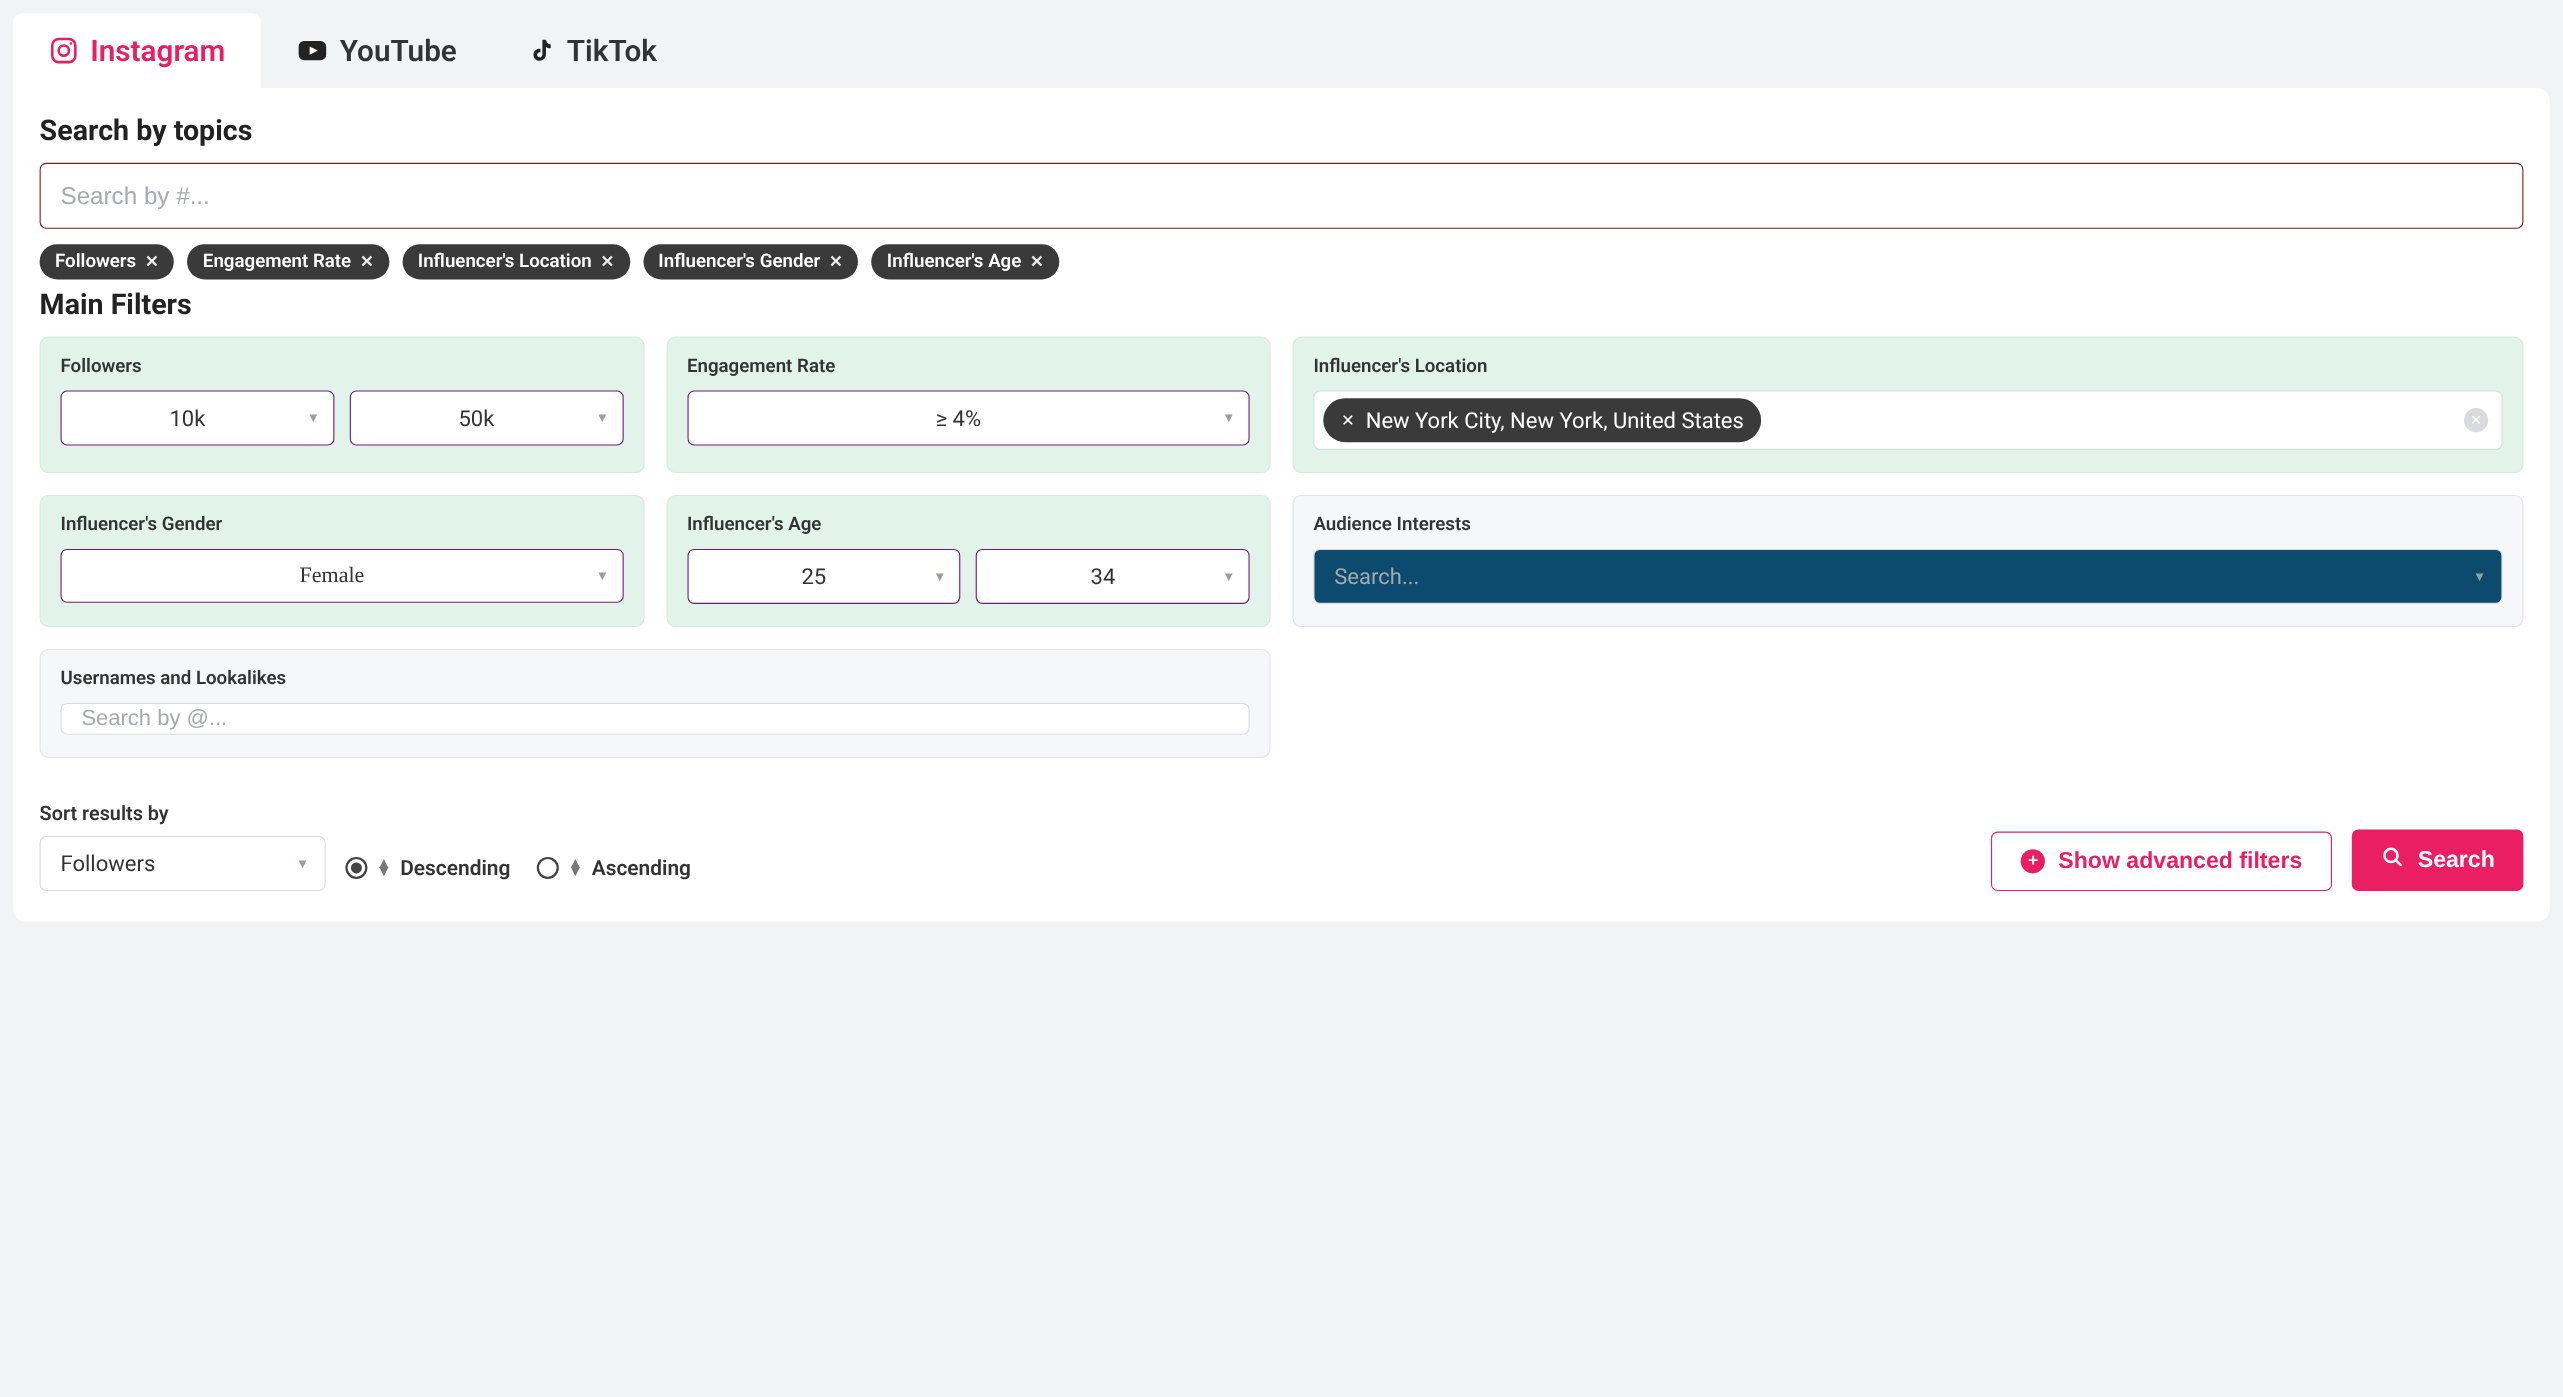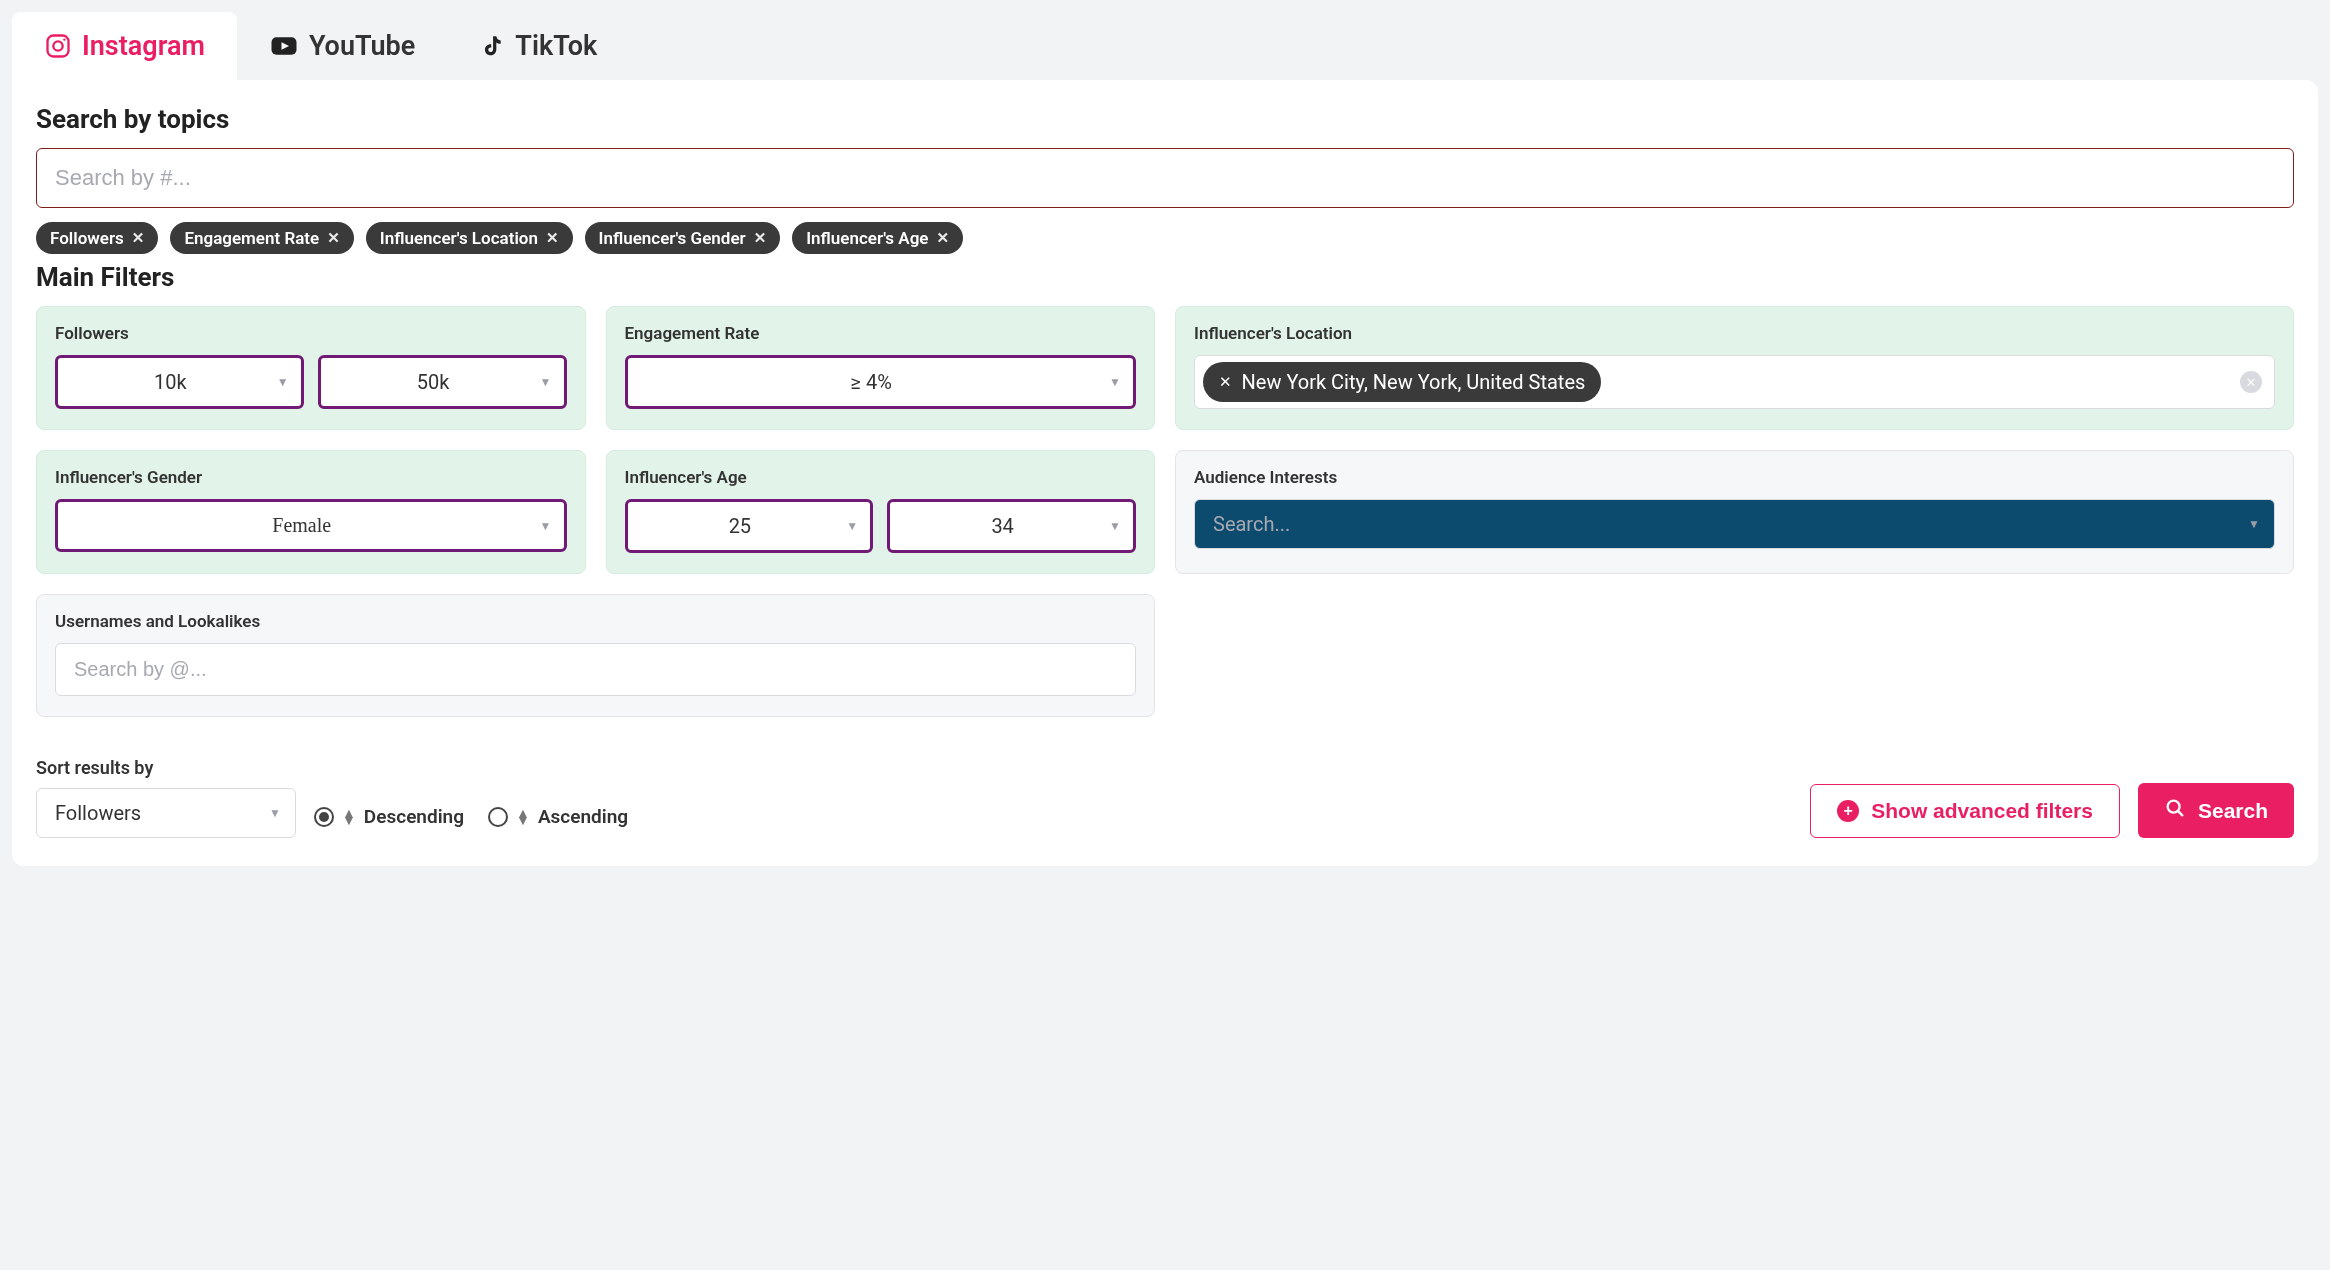--- a/index.html
+++ b/index.html
@@ -84,21 +84,21 @@
   font-size: 17px;
   font-weight: 600;
   color: #333;
   margin-bottom: 12px;
   display: block;
 }
 .card-controls { display: flex; gap: 14px; }
 .select {
   flex: 1;
   background: #fff;
-  border: 3px solid #701a75;
+  border: 1px solid #701a75;
   border-radius: 6px;
   padding: 12px 36px 12px 18px;
   font-size: 20px;
   color: #333;
   position: relative;
   cursor: pointer;
   display: flex;
   align-items: center;
   justify-content: center;
 }
@@ -158,21 +158,21 @@
   right: 14px;
   top: 50%;
   transform: translateY(-50%);
   color: #9a9da5;
   font-size: 12px;
 }
 .search-text {
   width: 100%;
   border: 1px solid #d9dbe0;
   border-radius: 6px;
-  padding: 14px 18px;
+  padding: 2px 18px;
   font-size: 20px;
 }
 .search-text::placeholder { color: #a6a9b0; }
 
 .span-1 { grid-column: span 1; }
 .span-2 { grid-column: span 2; }
 
 .bottom-bar {
   display: flex;
   align-items: flex-end;

